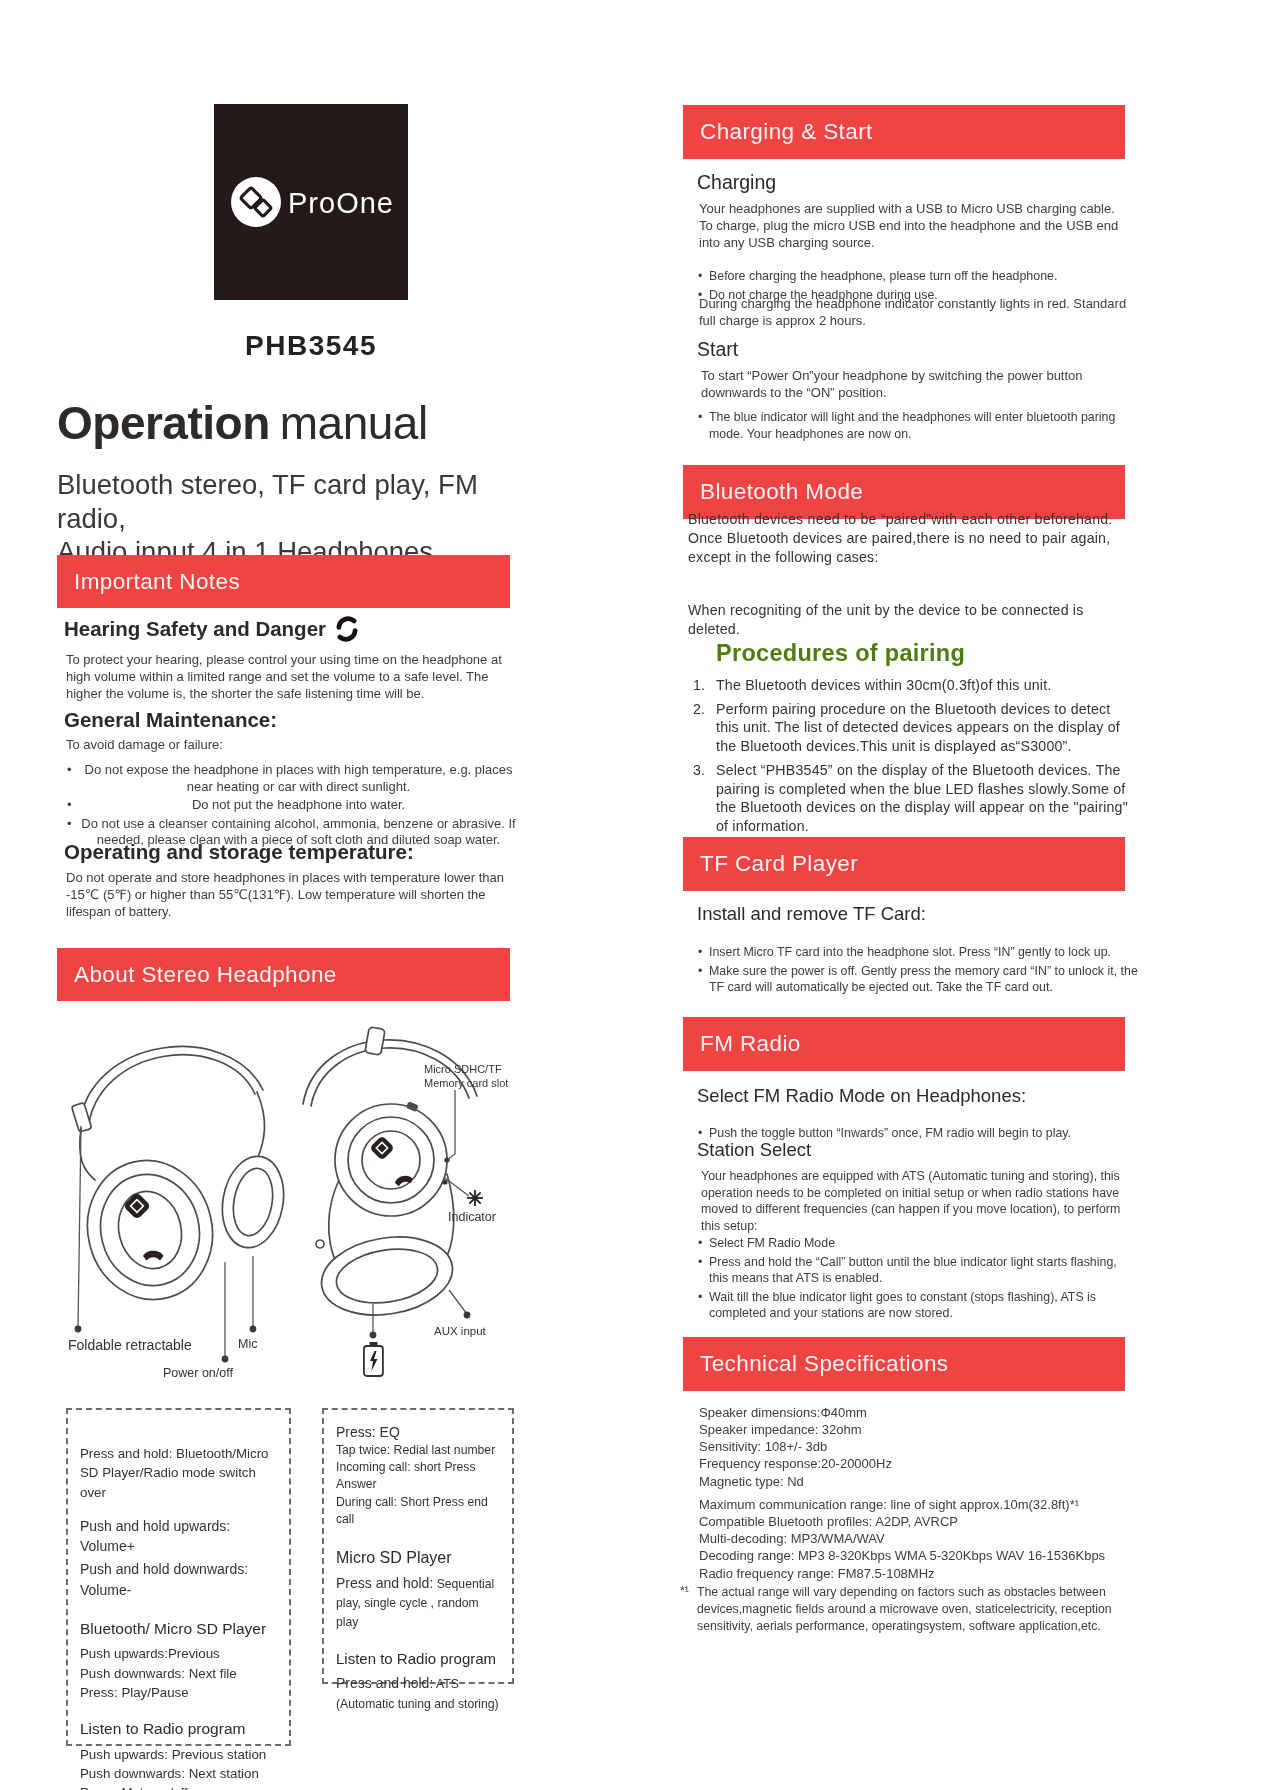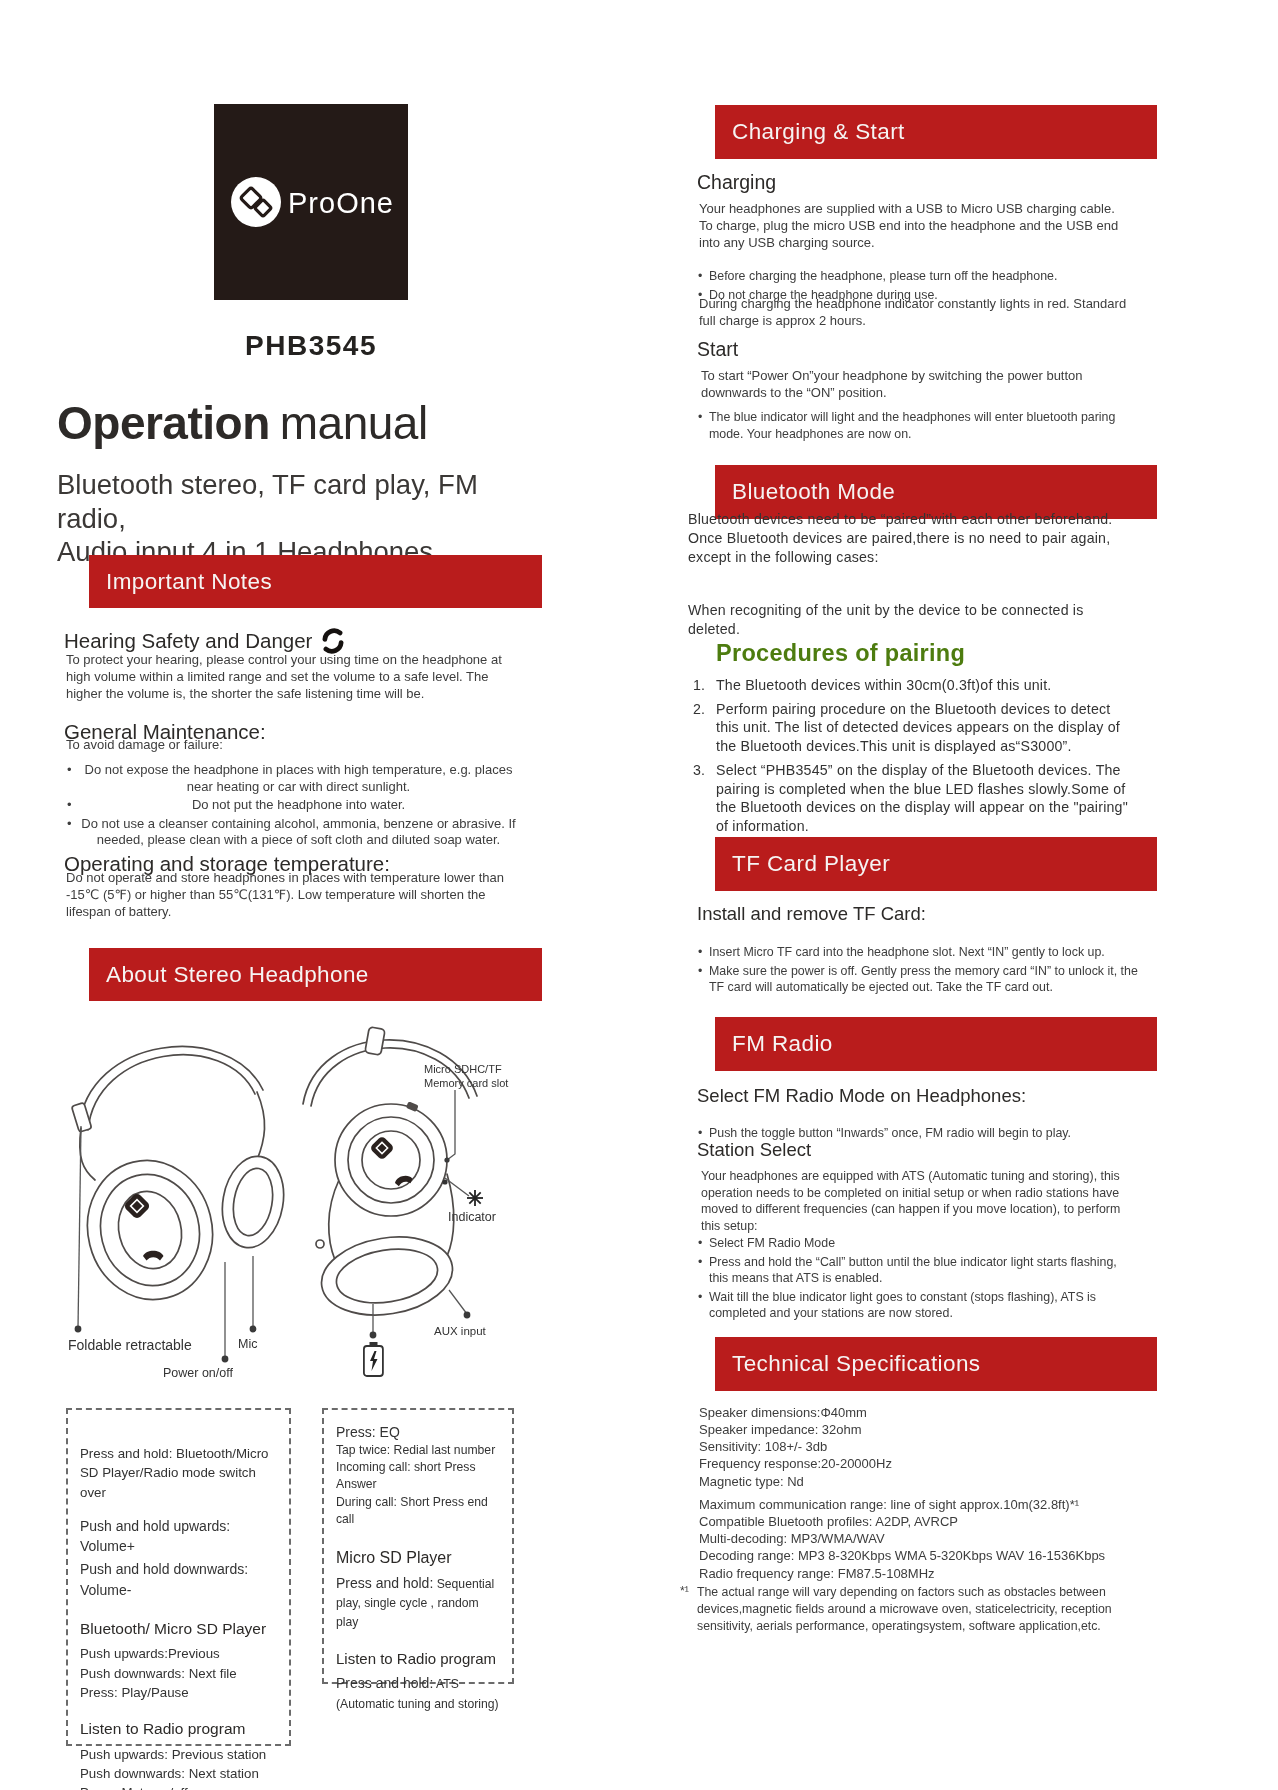--- a/index.html
+++ b/index.html
@@ -4,38 +4,38 @@
 <style>
   html,body{margin:0;padding:0;background:#e8e8e8;}
   .page{
     position:relative;width:1278px;height:1790px;background:#ffffff;
     font-family:"Liberation Sans","DejaVu Sans",sans-serif;color:#3a3a3a;
     margin:0 auto;overflow:hidden;
   }
   .abs{position:absolute;}
   
   .banner{
-    position:absolute;background:#b91c1c;color:#f6f4f3;
+    position:absolute;background:#ef4444;color:#f6f4f3;
     display:flex;align-items:center;padding-left:17px;box-sizing:border-box;
-    font-size:22.5px;font-weight:400;letter-spacing:.4px;margin-left:32px;
+    font-size:22.5px;font-weight:400;letter-spacing:.4px;
   }
   .banner.left{left:57px;width:453px;height:53px;}
   .banner.right{left:683px;width:442px;height:54px;}
   
   .logo-box{left:214px;top:104px;width:194px;height:196px;background:#241a17;
     display:flex;align-items:center;justify-content:center;}
   .model{left:214px;top:330px;width:194px;text-align:center;font-size:28px;
     font-weight:700;letter-spacing:1.5px;color:#242220;}
   .title{left:57px;top:396px;font-size:46px;color:#2d2a28;letter-spacing:-.5px;}
   .title .b{font-weight:700;}
   .title .l{font-weight:300;margin-left:10px;}
   .subtitle{left:57px;top:468px;width:470px;font-size:27.5px;font-weight:300;
     line-height:1.22;color:#3b3836;}
   
-  .h-med{position:absolute;font-size:20.5px;font-weight:400;color:#2c2a28;margin-top:12px;}
+  .h-med{position:absolute;font-size:20.5px;font-weight:700;color:#2c2a28;}
   .h-sm{position:absolute;font-size:18.5px;font-weight:400;color:#2c2a28;}
   .body-sm{position:absolute;font-size:13px;line-height:1.3;color:#3d3d3d;}
   .body-xs{position:absolute;font-size:12.4px;line-height:1.33;color:#3d3d3d;}
   .bt-body{position:absolute;font-size:14.2px;line-height:1.35;letter-spacing:.2px;color:#333;}
   ul.bul{list-style:none;margin:8px;padding:0;}
   ul.bul li{position:relative;padding-left:11px;margin:0 0 2px 0;}
   ul.bul li::before{content:"•";position:absolute;left:0;top:0;}
   .steps{position:absolute;font-size:14.2px;line-height:1.32;letter-spacing:.2px;color:#333;}
   .step{position:relative;padding-left:23px;margin-bottom:5px;}
   .step .n{position:absolute;left:0;}
@@ -272,21 +272,21 @@
     </div>
     <div class="step">
       <span class="n">3.</span>
       <span>Select “PHB3545”  on the display of the Bluetooth devices.  The pairing is completed when the blue LED flashes slowly.Some of the Bluetooth devices on the display will appear on the "pairing" of information.</span>
     </div>
   </div>
 
   <div class="banner right" style="top:837px;">TF Card Player</div>
   <div class="h-sm" style="left:697px;top:903px;">Install and remove TF Card:</div>
   <ul class="bul body-xs" style="left:690px;top:936px;width:440px;">
-    <li>Insert Micro TF card into the headphone slot. Next “IN” gently to lock up.</li>
+    <li>Insert Micro TF card into the headphone slot. Press “IN” gently to lock up.</li>
     <li>Make sure the power is off. Gently press the memory card “IN” to unlock it, the TF card will automatically be ejected out. Take the TF card out.</li>
   </ul>
 
   <div class="banner right" style="top:1017px;">FM Radio</div>
   <div class="h-sm" style="left:697px;top:1085px;">Select FM Radio Mode on Headphones:</div>
   <ul class="bul body-xs" style="left:690px;top:1117px;width:440px;">
     <li>Push the toggle button “Inwards” once, FM radio will begin to play.</li>
   </ul>
   <div class="h-sm" style="left:697px;top:1139px;">Station Select</div>
   <div class="body-xs" style="left:701px;top:1168px;width:432px;">Your headphones are equipped with ATS (Automatic tuning and storing), this operation needs to be completed on initial setup or when radio stations have moved to different frequencies (can happen if you move location), to perform this setup:</div>

